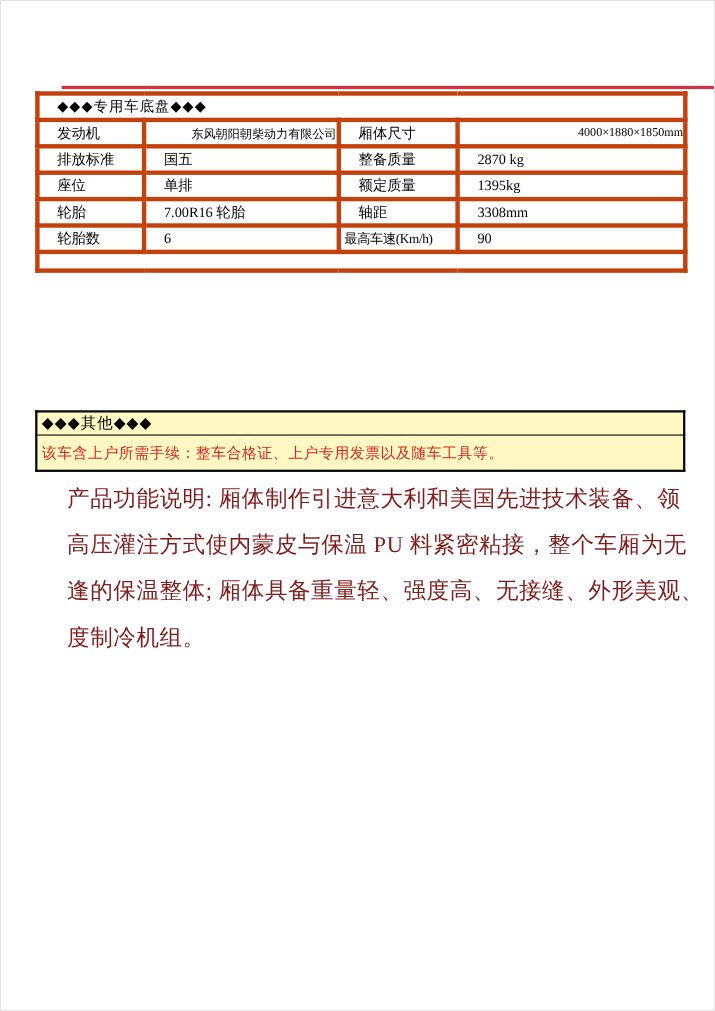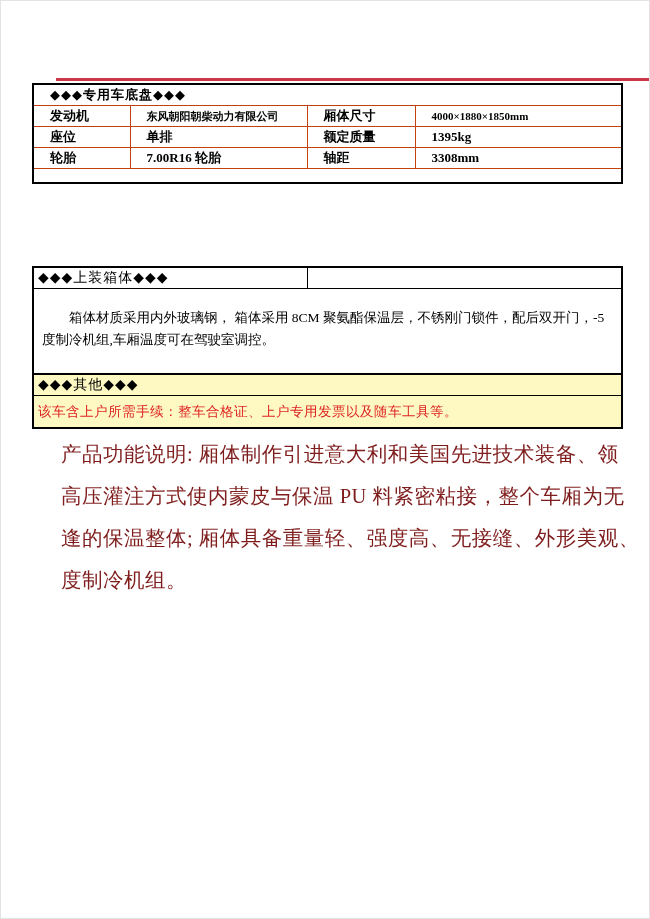--- a/index.html
+++ b/index.html
@@ -13,31 +13,31 @@
     border:1px solid #e3e3e3;
     box-sizing:border-box;
   }
   .red-line{
     position:absolute;left:55px;top:77px;width:595px;height:3px;
     background:#cc3747;z-index:3;
   }
   table{border-collapse:collapse;table-layout:fixed;}
   .spec-table{position:absolute;left:31px;top:82px;width:589px;border:2px solid #000;z-index:2;}
   .spec-table td{
-    border:1px solid #c2410c;
+    border:4px solid #c2410c;
     font-size:13px;
     padding:0 0 0 16px;
     white-space:nowrap;overflow:hidden;
-    height:20px;vertical-align:middle;font-weight:bold;
+    height:20px;vertical-align:middle;
   }
   .section-head{
     font-size:14px;letter-spacing:1px;font-weight:normal;
   }
   .spec-table .head-row td{height:20px;}
-  .spec-table .small{font-size:11px;}
+  .spec-table .small{font-size:11px;text-align:right;}
   .spec-table .speed{font-size:12px;padding-left:3px;letter-spacing:-0.3px;}
   .spec-table .empty-row td{height:13px;}
 
   .box-table{position:absolute;left:31px;top:265px;width:589px;border:2px solid #000;background:#fff;}
   .box-table td{border:1px solid #000;font-size:14px;vertical-align:top;}
   .box-table .head-cell{height:20px;padding:0 0 0 4px;white-space:nowrap;vertical-align:middle;}
   .box-table .content-cell{
     height:78px;padding:18px 8px 0 8px;
     font-size:13.5px;line-height:22px;vertical-align:top;
   }
@@ -75,54 +75,49 @@
         <tr class="head-row">
       <td colspan="4" class="section-head">◆◆◆专用车底盘◆◆◆</td>
     </tr>
     <tr>
       <td>发动机</td>
       <td class="small">东风朝阳朝柴动力有限公司</td>
       <td>厢体尺寸</td>
       <td class="small">4000×1880×1850mm</td>
     </tr>
     <tr>
+      <td>排放标准</td>
+      <td>国五</td>
+      <td>整备质量</td>
+      <td>2870 kg</td>
+    </tr>
+    <tr>
       <td>座位</td>
       <td>单排</td>
       <td>额定质量</td>
       <td>1395kg</td>
     </tr>
     <tr>
       <td>轮胎</td>
       <td>7.00R16 轮胎</td>
       <td>轴距</td>
       <td>3308mm</td>
     </tr>
+    <tr>
+      <td>轮胎数</td>
+      <td>6</td>
+      <td class="speed">最高车速(Km/h)</td>
+      <td>90</td>
+    </tr>
     <tr class="empty-row">
       <td colspan="4"></td>
     </tr>
   </tbody>
     </table>
 
-  <table class="box-table">
-    <colgroup>
-        <col style="width:274px">
-        <col style="width:315px">
-      </colgroup>
-    <tbody>
-        <tr>
-      <td class="head-cell section-head">◆◆◆上装箱体◆◆◆</td>
-      <td class="head-cell"></td>
-    </tr>
-    <tr>
-      <td colspan="2" class="content-cell">
-        <div class="box-content">箱体材质采用内外玻璃钢， 箱体采用 8CM 聚氨酯保温层，不锈刚门锁件，配后双开门，-5 度制冷机组,车厢温度可在驾驶室调控。</div>
-      </td>
-    </tr>
-  </tbody>
-    </table>
 
   <table class="other-table">
     <colgroup>
         <col style="width:589px">
       </colgroup>
     <tbody>
         <tr>
       <td class="head-cell section-head">◆◆◆其他◆◆◆</td>
     </tr>
     <tr>

